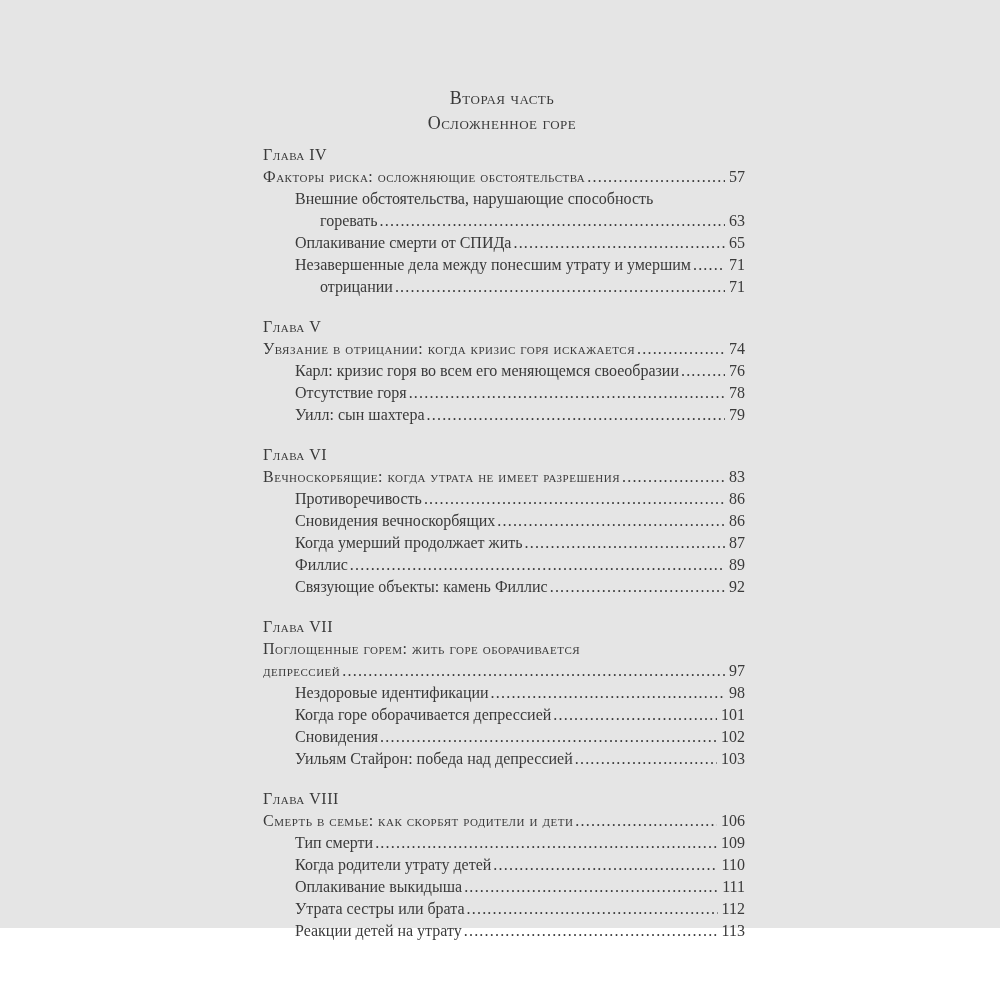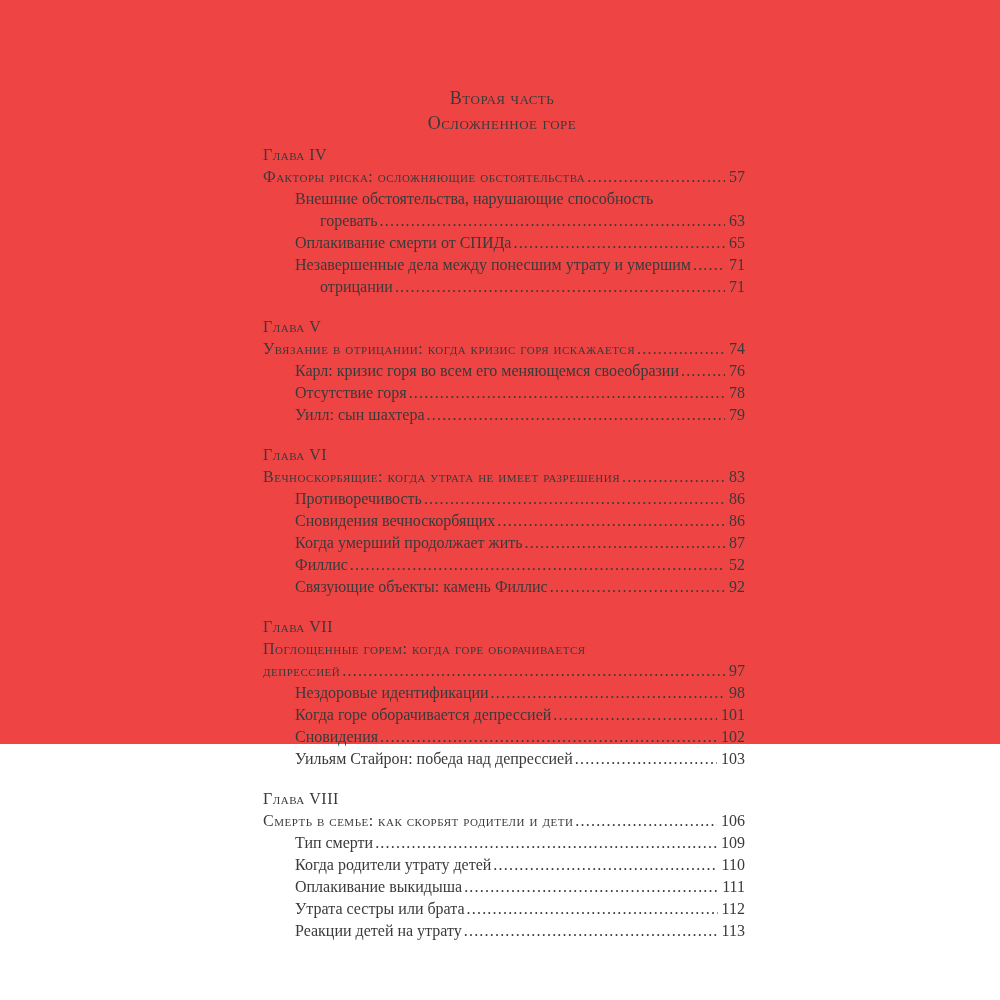--- a/index.html
+++ b/index.html
@@ -5,22 +5,22 @@
   html, body { margin: 0; padding: 0; }
   body {
     width: 1000px; height: 1000px;
     background: #ffffff;
     font-family: "Liberation Serif", "DejaVu Serif", serif;
     color: #3a3a3a;
     overflow: hidden;
   }
   .page {
     position: relative;
-    width: 1000px; height: 744px;
-    background: #ef4444;
+    width: 1000px; height: 928px;
+    background: #e5e5e5;
   }
   .part-heading {
     position: absolute;
     left: 259px; top: 86px;
     width: 486px;
     text-align: center;
     font-size: 18px;
     line-height: 25px;
   }
   .sc {
@@ -148,34 +148,34 @@
           <span class="pg">86</span>
         </div>
         <div class="line lvl1">
           <span class="t">Когда умерший продолжает жить</span>
           <span class="dots"></span>
           <span class="pg">87</span>
         </div>
         <div class="line lvl1">
           <span class="t">Филлис</span>
           <span class="dots"></span>
-          <span class="pg">52</span>
+          <span class="pg">89</span>
         </div>
         <div class="line lvl1">
           <span class="t">Связующие объекты: камень Филлис</span>
           <span class="dots"></span>
           <span class="pg">92</span>
         </div>
       </section>
       <section class="chapter">
         <div class="line lvl0">
           <span class="t sc">Глава VII</span>
         </div>
         <div class="line lvl0">
-          <span class="t sc">Поглощенные горем: когда горе оборачивается</span>
+          <span class="t sc">Поглощенные горем: жить горе оборачивается</span>
         </div>
         <div class="line lvl0">
           <span class="t sc">депрессией</span>
           <span class="dots"></span>
           <span class="pg">97</span>
         </div>
         <div class="line lvl1">
           <span class="t">Нездоровые идентификации</span>
           <span class="dots"></span>
           <span class="pg">98</span>

